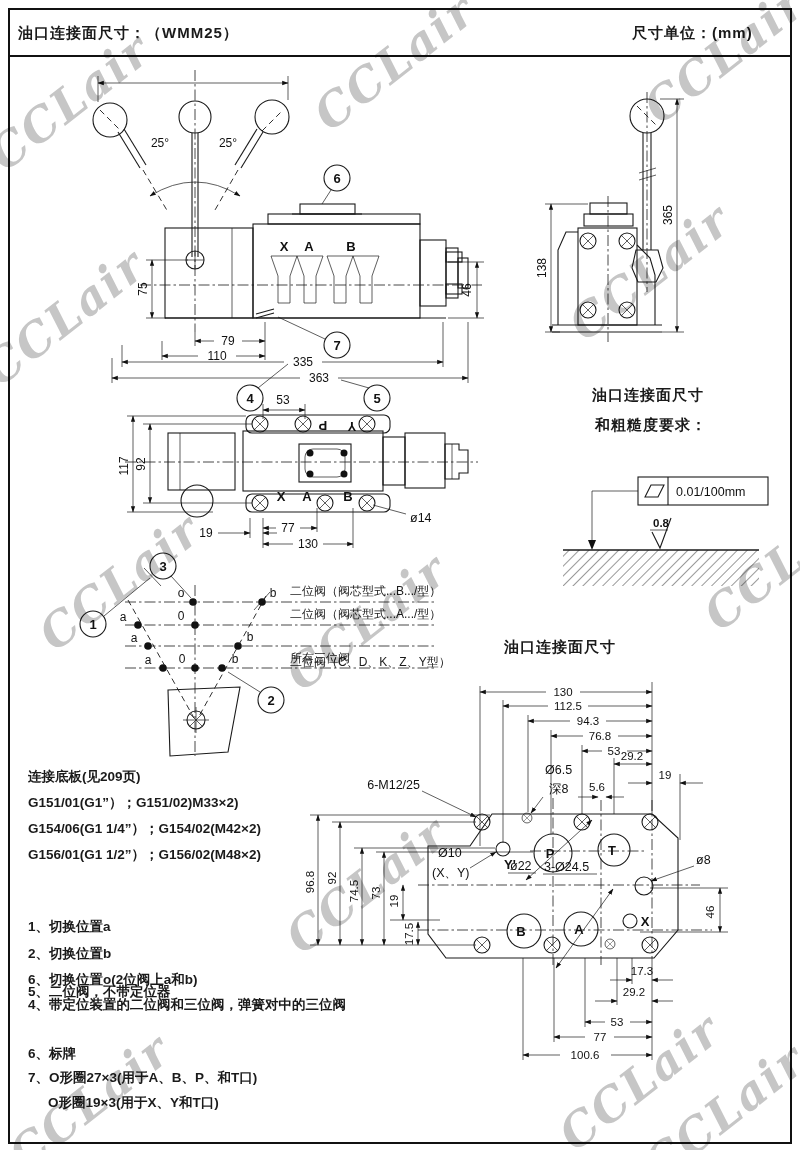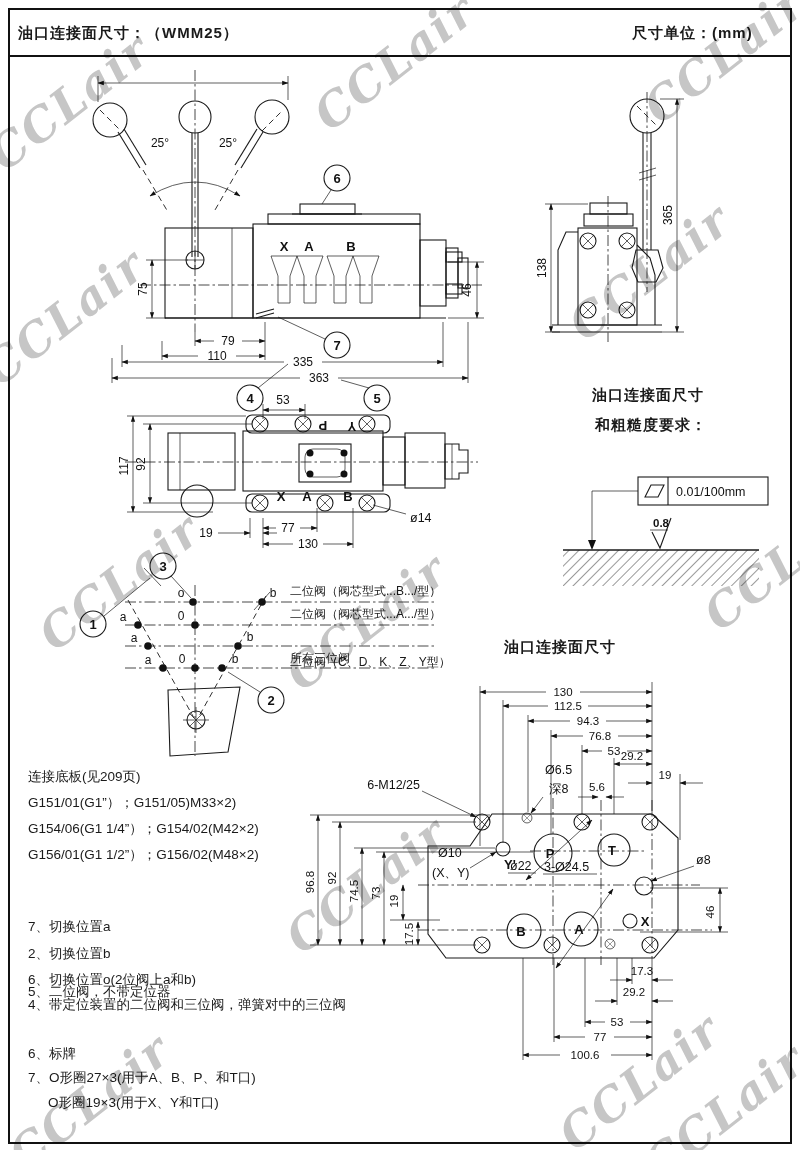--- a/index.html
+++ b/index.html
@@ -3,21 +3,21 @@
 <meta charset="utf-8">
 <style>
   html,body{margin:0;padding:0}
   body{width:800px;height:1150px;position:relative;background:#fff;overflow:hidden;
        font-family:"Liberation Sans",sans-serif;color:#1a1a1a;}
   .frame{position:absolute;left:8px;top:8px;width:780px;height:1132px;border:2px solid #111;z-index:2;pointer-events:none}
   .hline{position:absolute;left:8px;top:55px;width:782px;border-top:2px solid #111;z-index:2}
   .t{position:absolute;z-index:4;white-space:nowrap}
   .hdr{font-size:15px;font-weight:700;letter-spacing:1px}
   .note{font-size:15px;font-weight:600;letter-spacing:1px}
-  .body13{font-size:13.5px;font-weight:400}
+  .body13{font-size:13.5px;font-weight:700}
   .sch{font-size:12px;font-weight:400}
   .wm{position:absolute;z-index:6;font:italic 700 46px "DejaVu Serif",serif;color:#c6c6c6;
       letter-spacing:2px;transform:rotate(-38deg);mix-blend-mode:multiply;pointer-events:none}
   svg.canvas{position:absolute;left:0;top:0;z-index:3}
   .ln{stroke:#1a1a1a;stroke-width:1.1;fill:none}
   .lw{stroke:#1a1a1a;stroke-width:1.4;fill:none}
   .th{stroke:#1a1a1a;stroke-width:.7;fill:none}
   .cl{stroke:#1a1a1a;stroke-width:.8;fill:none;stroke-dasharray:11 3 2.5 3}
   .dsh{stroke:#1a1a1a;stroke-width:.9;fill:none;stroke-dasharray:6 4}
   .dt{font:12px "Liberation Sans",sans-serif;fill:#111;text-anchor:middle}
@@ -46,25 +46,25 @@
 <div class="wm" style="left:272px;top:858px">CCLair</div>
 <div class="wm" style="left:545px;top:1055px">CCLair</div>
 <div class="wm" style="left:-5px;top:1075px">CCLair</div>
 <div class="wm" style="left:630px;top:1085px">CCLair</div>
 
 <div class="t note" style="left:592px;top:386px">油口连接面尺寸</div>
 <div class="t note" style="left:595px;top:416px">和粗糙度要求：</div>
 <div class="t note" style="left:504px;top:638px">油口连接面尺寸</div>
 
 <div class="t body13" style="left:28px;top:768px">连接底板(见209页)</div>
-<div class="t body13" style="left:28px;top:794px">G151/01(G1”）；G151/05)M33×2)</div>
+<div class="t body13" style="left:28px;top:794px">G151/01(G1”）；G151/02)M33×2)</div>
 <div class="t body13" style="left:28px;top:820px">G154/06(G1 1/4”）；G154/02(M42×2)</div>
 <div class="t body13" style="left:28px;top:846px">G156/01(G1 1/2”）；G156/02(M48×2)</div>
 
-<div class="t body13" style="left:28px;top:918px">7、切换位置a</div>
+<div class="t body13" style="left:28px;top:918px">1、切换位置a</div>
 <div class="t body13" style="left:28px;top:945px">2、切换位置b</div>
 <div class="t body13" style="left:28px;top:971px">6、切换位置o(2位阀上a和b)</div>
 <div class="t body13" style="left:28px;top:996px">4、带定位装置的二位阀和三位阀，弹簧对中的三位阀</div>
 <div class="t body13" style="left:28px;top:983px">5、二位阀，不带定位器</div>
 <div class="t body13" style="left:28px;top:1045px">6、标牌</div>
 <div class="t body13" style="left:28px;top:1069px">7、O形圈27×3(用于A、B、P、和T口)</div>
 <div class="t body13" style="left:48px;top:1094px">O形圈19×3(用于X、Y和T口)</div>
 
 <div class="t sch" style="left:290px;top:583px">二位阀（阀芯型式...B.../型）</div>
 <div class="t sch" style="left:290px;top:606px">二位阀（阀芯型式...A.../型）</div>

